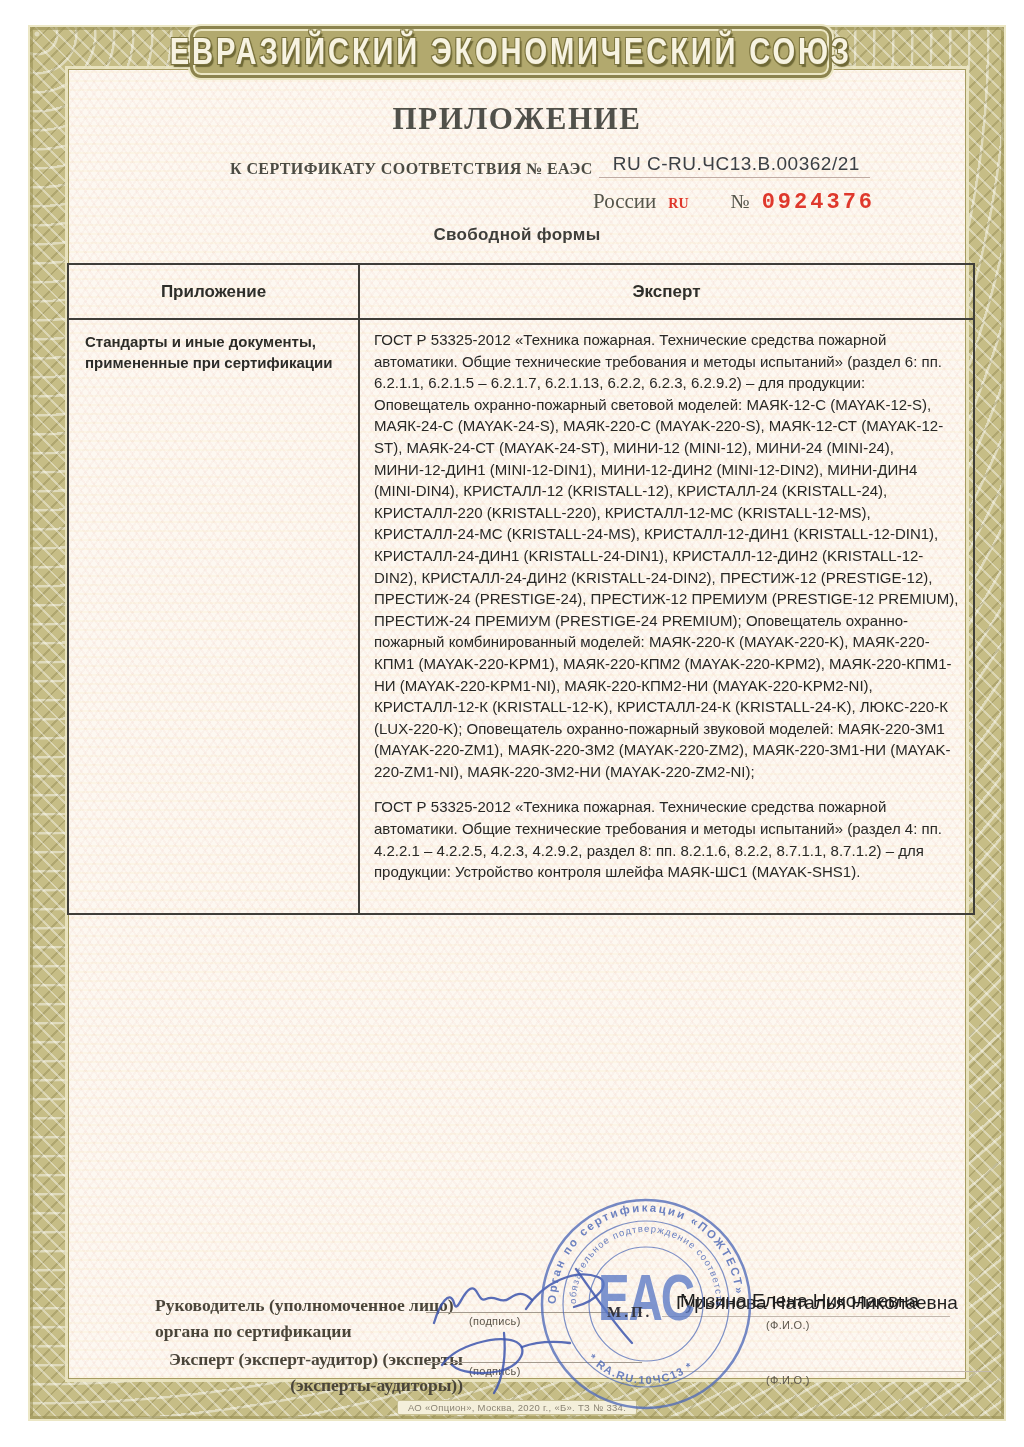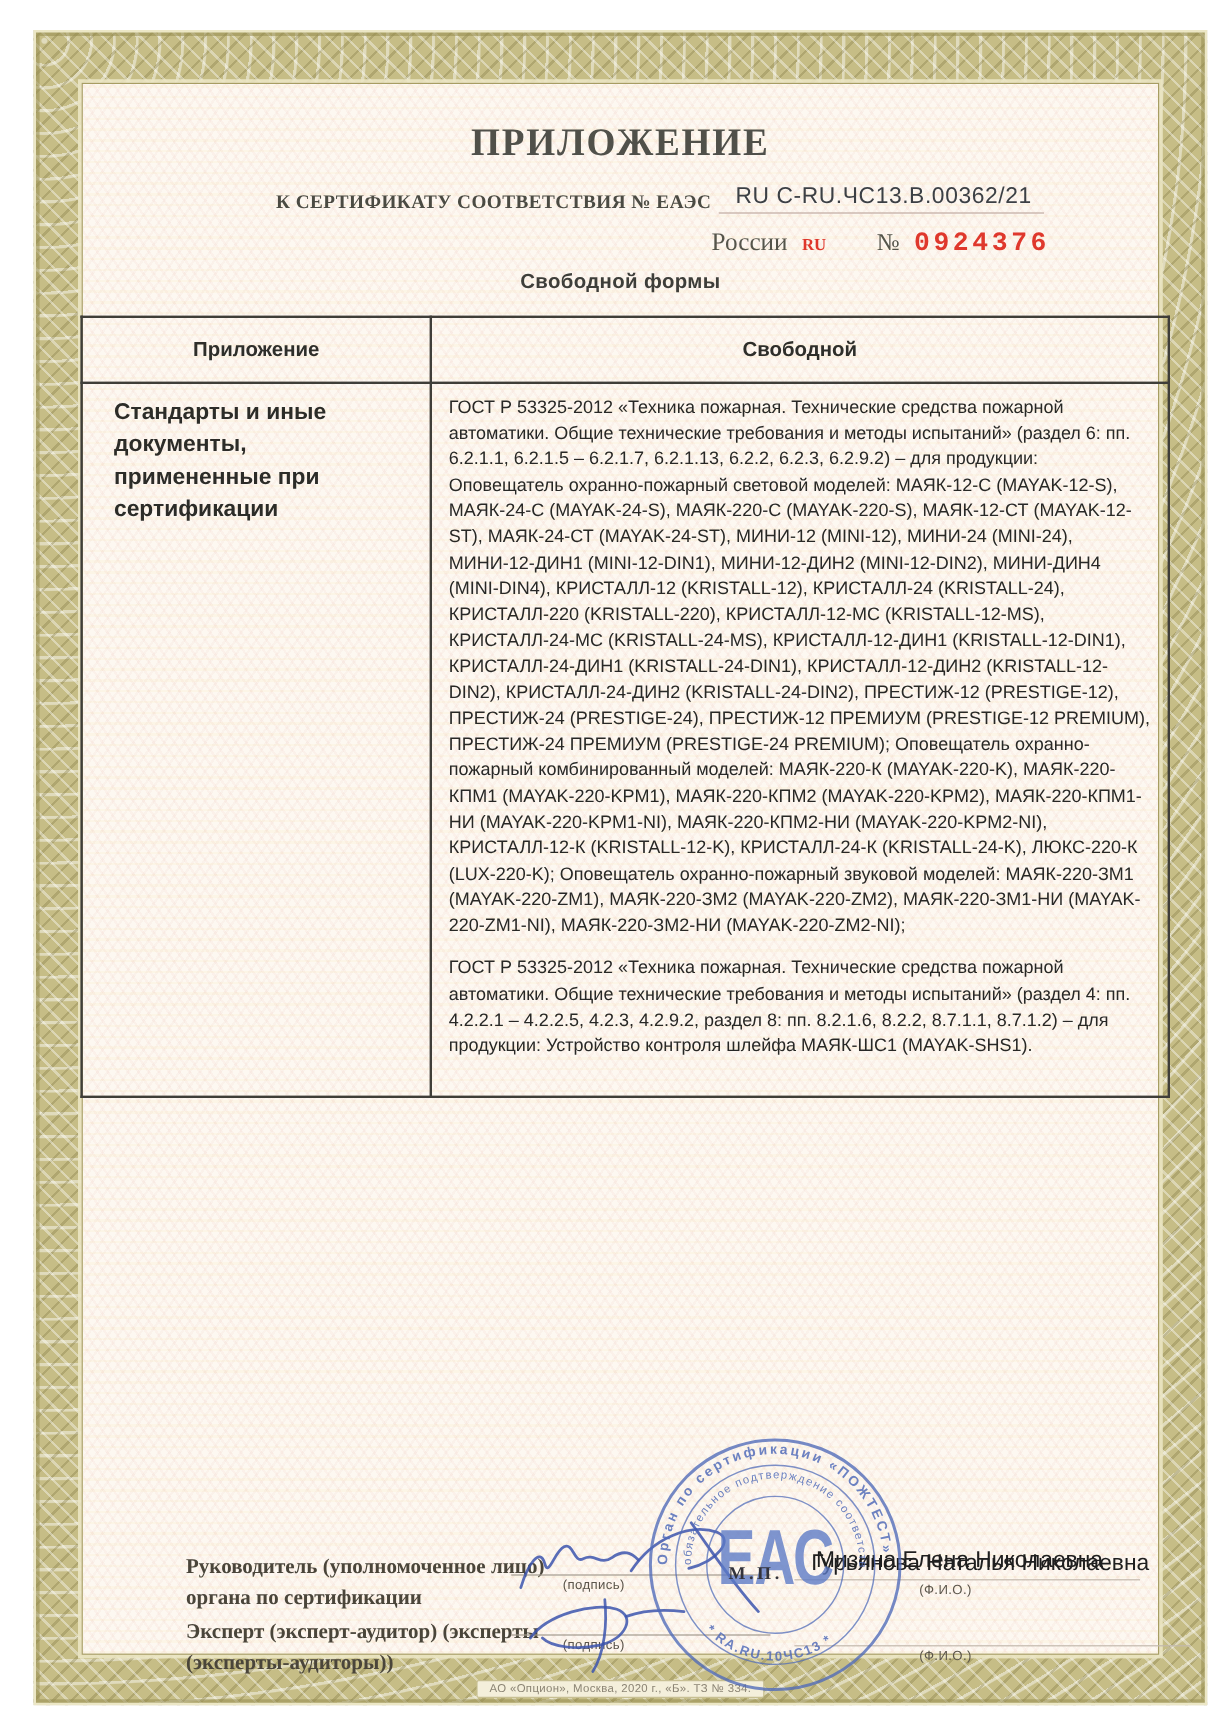--- a/index.html
+++ b/index.html
@@ -71,21 +71,21 @@
   table.apx {
     position:absolute; left:39px; top:238px; width:908px; height:652px;
     border-collapse:collapse; table-layout:fixed; background:transparent;
   }
   table.apx th, table.apx td { border:2px solid #3f3e39; vertical-align:top; }
   table.apx th {
     height:55px; vertical-align:middle; text-align:center;
     font-weight:bold; font-size:17px; color:#2e2e2a;
   }
   col.c1 { width:291px; }
-  td.apx-left { padding:11px 26px; font-weight:bold; font-size:19px; line-height:1.42; color:#2c2c28; }
+  td.apx-left { padding:11px 16px; font-weight:bold; font-size:15px; line-height:1.42; color:#2c2c28; }
   td.apx-right { padding:9px 10px 23px 14px; font-size:15px; line-height:1.44; color:#282826; }
   td.apx-right p + p { margin-top:14px; }
 
   
   .role {
     position:absolute; left:127px; width:308px;
     font-family:Liberation Serif, serif; font-weight:600; font-size:17.5px;
     line-height:1.5; color:#4a453a;
   }
   .sig-line { position:absolute; height:0; border-bottom:1px solid #a39a8e; }
@@ -113,20 +113,23 @@
     background:#f4efdb; border:1px solid #c7bf92; padding:1px 10px; border-radius:2px;
   }
 </style>
 </head>
 <body>
 
 <div class="scan">
   <div class="cert">
     <div class="inner"></div>
 
+    <div class="banner">
+      <span>ЕВРАЗИЙСКИЙ ЭКОНОМИЧЕСКИЙ СОЮЗ</span>
+    </div>
 
     <div class="title">ПРИЛОЖЕНИЕ</div>
 
     <div class="subtitle-row">
       <span class="subtitle-label">К СЕРТИФИКАТУ СООТВЕТСТВИЯ № ЕАЭС</span>
       <span class="cert-no">RU C-RU.ЧС13.В.00362/21</span>
     </div>
 
     <div class="series-row">
       <span class="series-label">России</span>
@@ -138,37 +141,37 @@
     <div class="form-type">Свободной формы</div>
 
     <table class="apx">
       <colgroup>
           <col class="c1">
           <col>
         </colgroup>
       <tbody>
           <tr>
         <th>Приложение</th>
-        <th>Свободной</th>
+        <th>Эксперт</th>
       </tr>
       <tr>
         <td class="apx-left">Стандарты и иные документы, примененные при сертификации</td>
         <td class="apx-right">
           <p>ГОСТ Р 53325-2012 «Техника пожарная. Технические средства пожарной автоматики. Общие технические требования и методы испытаний» (раздел 6: пп. 6.2.1.1, 6.2.1.5 – 6.2.1.7, 6.2.1.13, 6.2.2, 6.2.3, 6.2.9.2) – для продукции: Оповещатель охранно-пожарный световой моделей: МАЯК-12-С (MAYAK-12-S), МАЯК-24-С (MAYAK-24-S), МАЯК-220-С (MAYAK-220-S), МАЯК-12-СТ (MAYAK-12-ST), МАЯК-24-СТ (MAYAK-24-ST), МИНИ-12 (MINI-12), МИНИ-24 (MINI-24), МИНИ-12-ДИН1 (MINI-12-DIN1), МИНИ-12-ДИН2 (MINI-12-DIN2), МИНИ-ДИН4 (MINI-DIN4), КРИСТАЛЛ-12 (KRISTALL-12), КРИСТАЛЛ-24 (KRISTALL-24), КРИСТАЛЛ-220 (KRISTALL-220), КРИСТАЛЛ-12-МС (KRISTALL-12-MS), КРИСТАЛЛ-24-МС (KRISTALL-24-MS), КРИСТАЛЛ-12-ДИН1 (KRISTALL-12-DIN1), КРИСТАЛЛ-24-ДИН1 (KRISTALL-24-DIN1), КРИСТАЛЛ-12-ДИН2 (KRISTALL-12-DIN2), КРИСТАЛЛ-24-ДИН2 (KRISTALL-24-DIN2), ПРЕСТИЖ-12 (PRESTIGE-12), ПРЕСТИЖ-24 (PRESTIGE-24), ПРЕСТИЖ-12 ПРЕМИУМ (PRESTIGE-12 PREMIUM), ПРЕСТИЖ-24 ПРЕМИУМ (PRESTIGE-24 PREMIUM); Оповещатель охранно-пожарный комбинированный моделей: МАЯК-220-К (MAYAK-220-K), МАЯК-220-КПМ1 (MAYAK-220-KPM1), МАЯК-220-КПМ2 (MAYAK-220-KPM2), МАЯК-220-КПМ1-НИ (MAYAK-220-KPM1-NI), МАЯК-220-КПМ2-НИ (MAYAK-220-KPM2-NI), КРИСТАЛЛ-12-К (KRISTALL-12-K), КРИСТАЛЛ-24-К (KRISTALL-24-K), ЛЮКС-220-К (LUX-220-K); Оповещатель охранно-пожарный звуковой моделей: МАЯК-220-ЗМ1 (MAYAK-220-ZM1), МАЯК-220-ЗМ2 (MAYAK-220-ZM2), МАЯК-220-ЗМ1-НИ (MAYAK-220-ZM1-NI), МАЯК-220-ЗМ2-НИ (MAYAK-220-ZM2-NI);</p>
           <p>ГОСТ Р 53325-2012 «Техника пожарная. Технические средства пожарной автоматики. Общие технические требования и методы испытаний» (раздел 4: пп. 4.2.2.1 – 4.2.2.5, 4.2.3, 4.2.9.2, раздел 8: пп. 8.2.1.6, 8.2.2, 8.7.1.1, 8.7.1.2) – для продукции: Устройство контроля шлейфа МАЯК-ШС1 (MAYAK-SHS1).</p>
         </td>
       </tr>
     </tbody>
       </table>
 
     <div class="role" style="top:1267px;">Руководитель (уполномоченное лицо) органа по сертификации</div>
     <div class="sig-line" style="left:398px; top:1287px; width:216px;"></div>
     <div class="small-cap" style="left:441px; top:1290px;">(подпись)</div>
 
-    <div class="role" style="top:1321px;">Эксперт (эксперт-аудитор) (эксперты (эксперты-аудиторы))</div>
+    <div class="role" style="top:1321px;text-align:right;">Эксперт (эксперт-аудитор) (эксперты (эксперты-аудиторы))</div>
     <div class="sig-line" style="left:398px; top:1337px; width:216px;"></div>
     <div class="small-cap" style="left:441px; top:1340px;">(подпись)</div>
 
     <div class="person" style="left:652px; top:1265px;">Мизина Елена Николаевна</div>
     <div class="sig-line" style="left:634px; top:1291px; width:288px; border-color:#c2b8ac;"></div>
     <div class="small-cap" style="left:738px; top:1294px;">(Ф.И.О.)</div>
 
     <div class="person" style="left:648px; top:1267px;">Гурьянова Наталья Николаевна</div>
     <div class="sig-line" style="left:634px; top:1346px; width:330px; border-color:#c2b8ac;"></div>
     <div class="small-cap" style="left:738px; top:1349px;">(Ф.И.О.)</div>

